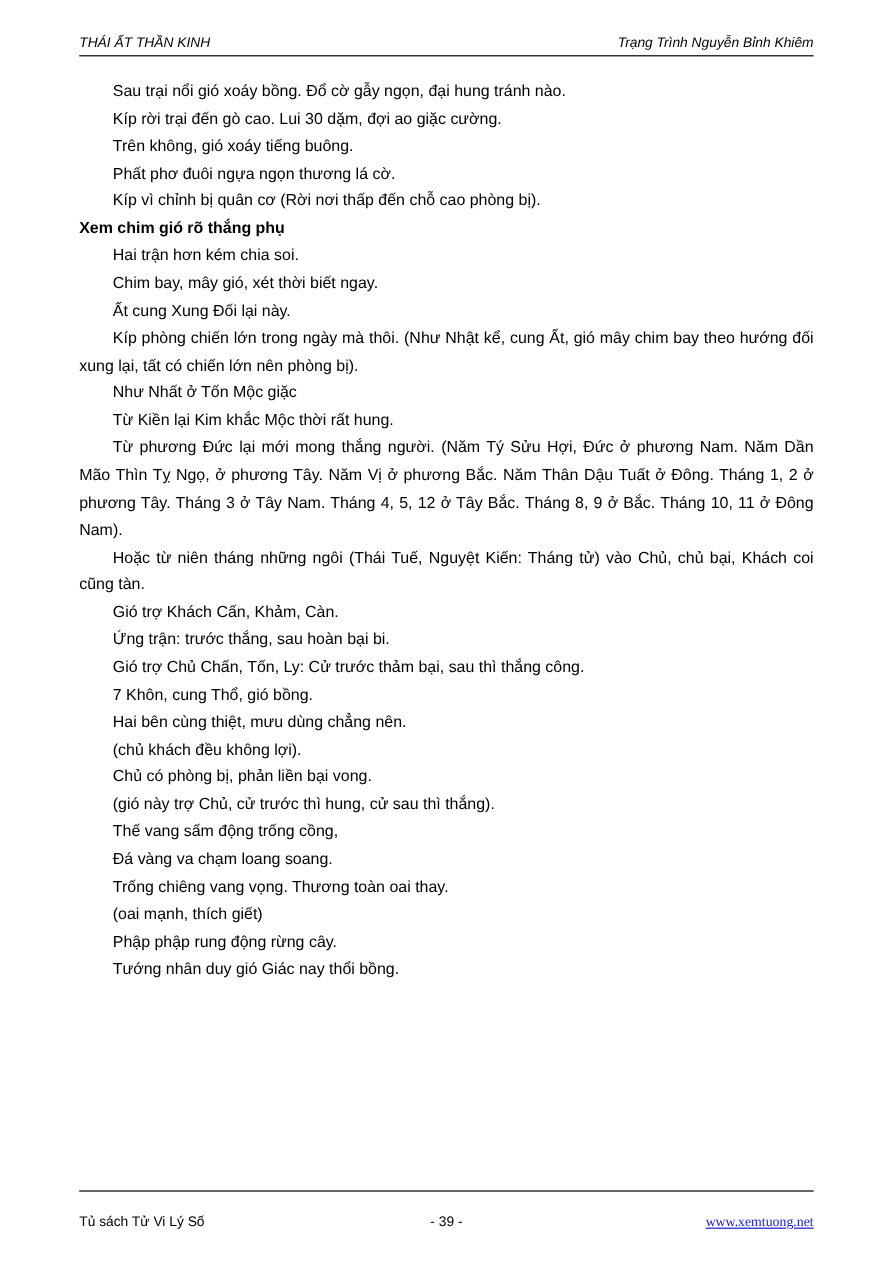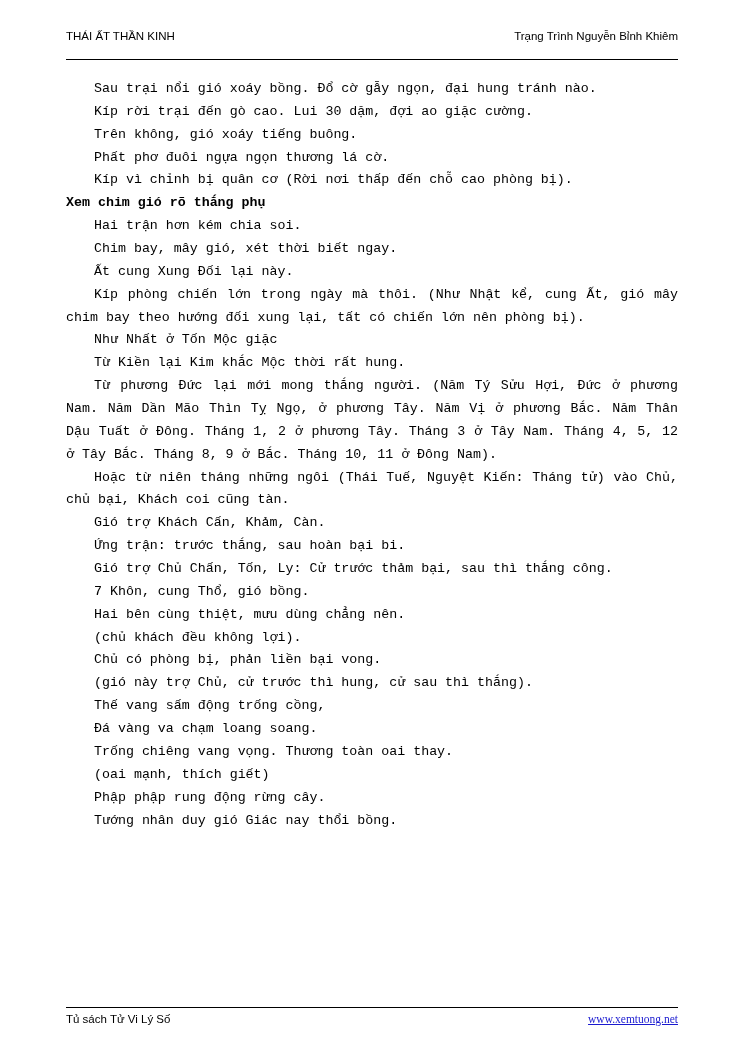--- a/index.html
+++ b/index.html
@@ -19,51 +19,51 @@
     width: 744px;
     height: 1051px;
     box-sizing: border-box;
     padding: 30px 66px 0 66px;
   }
   .header {
     display: flex;
     justify-content: space-between;
     align-items: baseline;
     font-size: 11.5px;
-    padding-bottom: 17px;
+    padding-bottom: 4px;
     border-bottom: 1.3px solid #000;
+    font-style: italic;
   }
   .header-left, .header-right {
     white-space: nowrap;
   }
   .content {
     padding-top: 18px;
     font-size: 13.3px;
     line-height: 1.72;
-    font-family: Liberation Mono, monospace;
   }
   .content p {
     margin: 0;
     text-align: justify;
   }
   .indent {
     text-indent: 28px;
   }
   .subhead {
     font-weight: bold;
     text-indent: 0;
     margin-top: 2px;
   }
   .footer {
     position: absolute;
     left: 66px;
     right: 66px;
     bottom: 26px;
     border-top: 1.3px solid #000;
-    padding-top: 5px;
+    padding-top: 20px;
     font-size: 11.5px;
     display: flex;
     justify-content: space-between;
     align-items: baseline;
   }
   .footer-center {
     position: absolute;
     left: 0;
     right: 0;
     text-align: center;
@@ -111,16 +111,17 @@
       <p class="indent">Thế vang sấm động trống cồng,</p>
       <p class="indent">Đá vàng va chạm loang soang.</p>
       <p class="indent">Trống chiêng vang vọng. Thương toàn oai thay.</p>
       <p class="indent">(oai mạnh, thích giết)</p>
       <p class="indent">Phập phập rung động rừng cây.</p>
       <p class="indent">Tướng nhân duy gió Giác nay thổi bồng.</p>
     </div>
 
   <div class="footer">
     <span>Tủ sách Tử Vi Lý Số</span>
+    <span class="footer-center">- 39 -</span>
     <span class="footer-link">www.xemtuong.net</span>
   </div>
 
 </div>
 
 </body></html>

